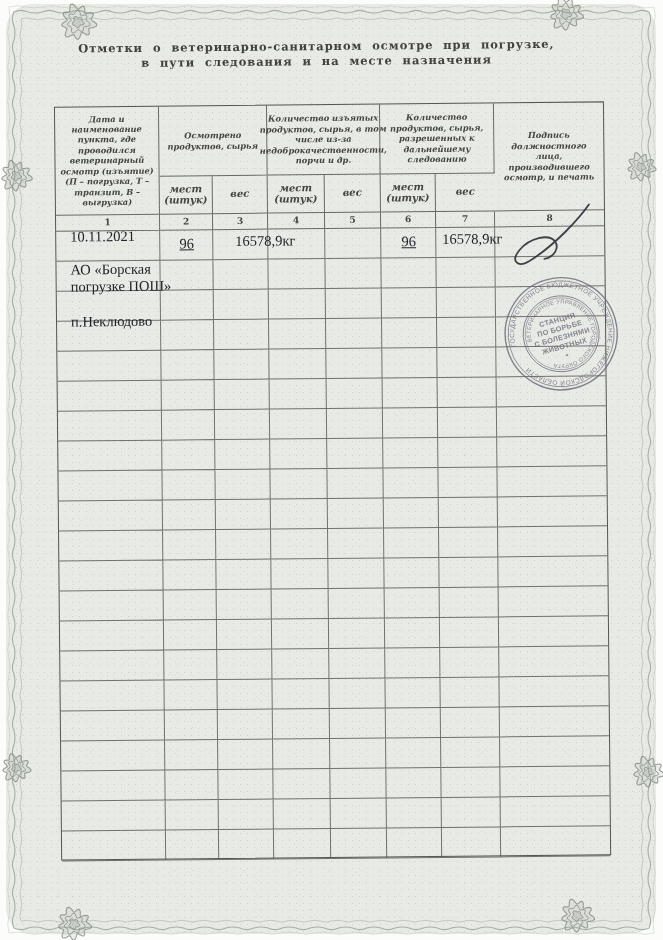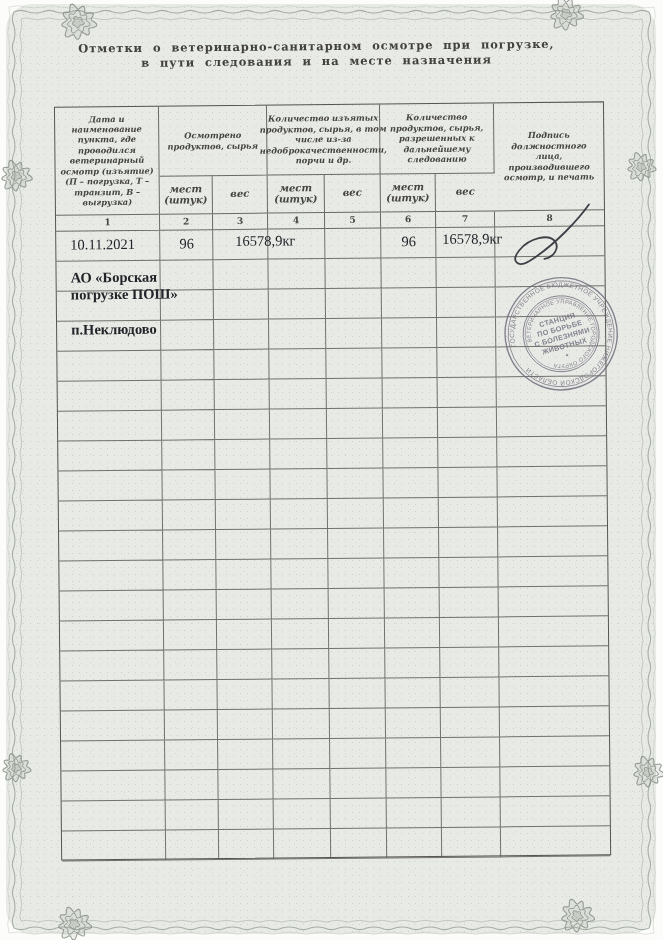--- a/index.html
+++ b/index.html
@@ -65,21 +65,21 @@
     border-bottom:1px solid rgba(85,84,79,.8);
     box-sizing:border-box;
   }
   .bc.lastcol{border-right:none;}
   
   .fill{
     position:absolute;color:#23232a;
     font-family:"Liberation Serif", serif;font-size:14.5px;line-height:16.5px;
     white-space:nowrap;
   }
-  .fill.center{text-align:center;}
+  .fill.center{text-align:center;text-decoration:underline;}
   
   svg.stamp{position:absolute;left:500px;top:274px;width:124px;height:124px;opacity:.82;}
   svg.stamp text{fill:#6e6a7c;font-family:"Liberation Sans", sans-serif;}
   svg.stamp .ring{font-size:6.3px;letter-spacing:.45px;}
   svg.stamp .ring2{font-size:5.6px;letter-spacing:.3px;}
   svg.stamp .ctr{font-size:7.2px;font-weight:bold;letter-spacing:.3px;text-anchor:middle;}
   
   svg.signature{position:absolute;left:495px;top:195px;width:110px;height:90px;}
 </style>
 </head>
@@ -312,22 +312,22 @@
         <div class="bc"></div>
         <div class="bc"></div>
         <div class="bc"></div>
         <div class="bc"></div>
         <div class="bc"></div>
         <div class="bc"></div>
         <div class="bc lastcol"></div>
       </div>
   </div>
 
-  <div class="fill" style="left:72px;top:234px;">10.11.2021</div>
-  <div class="fill" style="left:72px;top:267px;font-weight:bold;">
+  <div class="fill" style="left:72px;top:226px;">10.11.2021</div>
+  <div class="fill" style="left:72px;top:259px;">
     <div>АО «Борская</div>
     <div>погрузке ПОШ»</div>
     <div style="margin-top:19px">п.Неклюдово</div>
   </div>
   <div class="fill center" style="left:162px;top:234px;width:53px;">96</div>
   <div class="fill" style="left:237px;top:232px;">16578,9кг</div>
   <div class="fill center" style="left:383px;top:234px;width:55px;">96</div>
   <div class="fill" style="left:444px;top:232px;">16578,9кг</div>
 
   <svg class="signature" viewBox="0 0 110 90">

